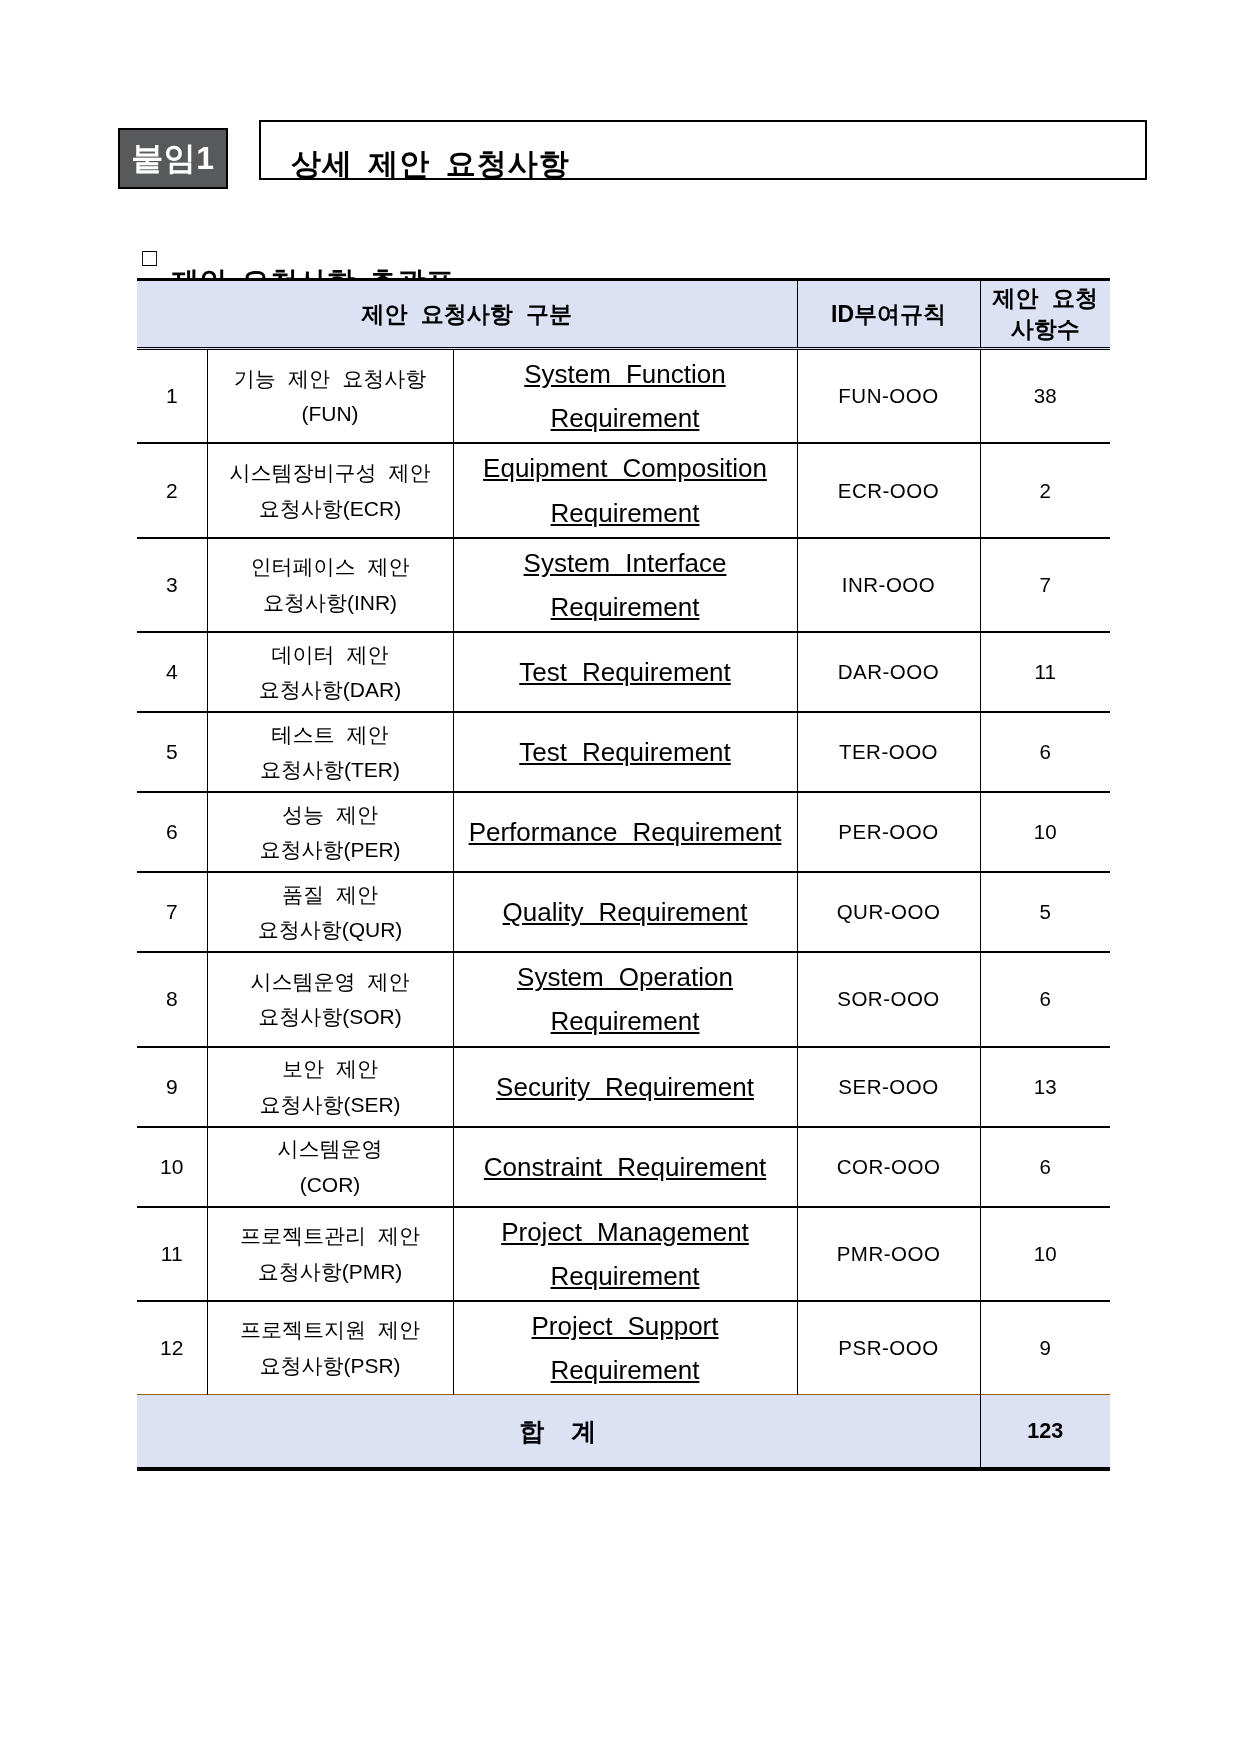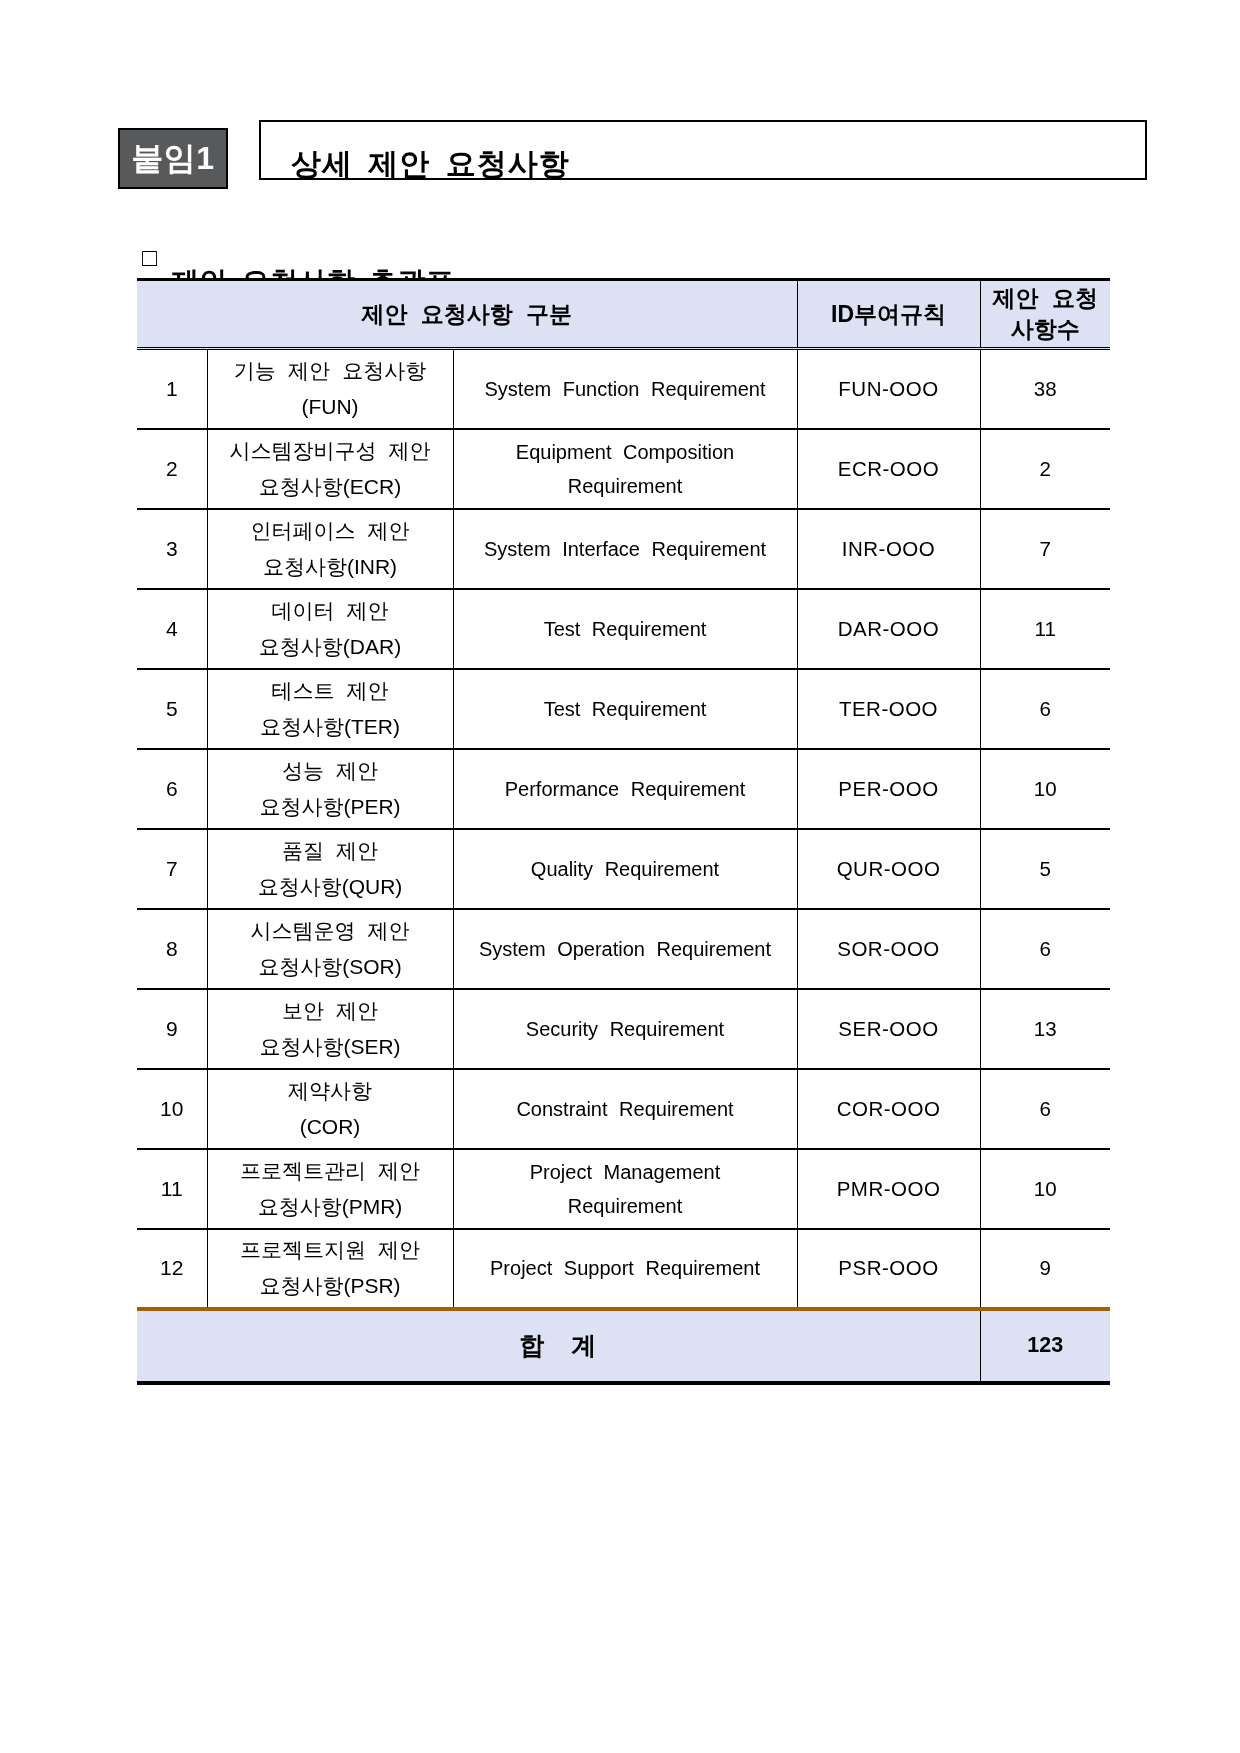--- a/index.html
+++ b/index.html
@@ -68,28 +68,28 @@
   }
   .req-table th + th { border-left: 1.6px solid #000; }
   .req-table th.count-h { white-space: pre-line; line-height: 1.35; }
 
   .req-table tbody td { border-top: 2px solid #000; }
   .req-table tbody td + td { border-left: 1.6px solid #000; }
   .req-table tbody tr { height: 80px; }
 
   .c-no  { font-size: 21px; }
   .c-kr  { font-size: 21px; white-space: pre-line; line-height: 1.7; }
-  .c-en  { font-size: 20px; white-space: pre-line; line-height: 1.7; }
+  .c-en  { font-size: 26px; white-space: pre-line; line-height: 1.7; text-decoration: underline; }
   .c-id  { font-size: 20.5px; letter-spacing: 0.5px; }
   .c-count { font-size: 20.5px; margin-left: 32px; }
 
   .req-table tr.total { height: 74px; }
   .req-table tr.total td {
     background: #dce2f3;
-    border-top: 4px solid #a16207;
+    border-top: 1px solid #a16207;
     border-bottom: 4.5px solid #000;
     font-weight: bold;
   }
   .req-table tr.total td.total-label { font-size: 25px; letter-spacing: 1px; }
   .req-table tr.total td.total-count { font-size: 21.5px; }
 
   
   .page-number {
     position: absolute; left: 0; top: 1668px; width: 1240px;
     text-align: center; font-size: 20px; letter-spacing: 3px; color: #222;
@@ -197,21 +197,21 @@
       <tr>
         <td class="c-no">9</td>
         <td class="c-kr">보안 제안
 요청사항(SER)</td>
         <td class="c-en">Security Requirement</td>
         <td class="c-id">SER-OOO</td>
         <td class="c-count">13</td>
       </tr>
       <tr>
         <td class="c-no">10</td>
-        <td class="c-kr">제약사항
+        <td class="c-kr">시스템운영
 (COR)</td>
         <td class="c-en">Constraint Requirement</td>
         <td class="c-id">COR-OOO</td>
         <td class="c-count">6</td>
       </tr>
       <tr>
         <td class="c-no">11</td>
         <td class="c-kr">프로젝트관리 제안
 요청사항(PMR)</td>
         <td class="c-en">Project Management

